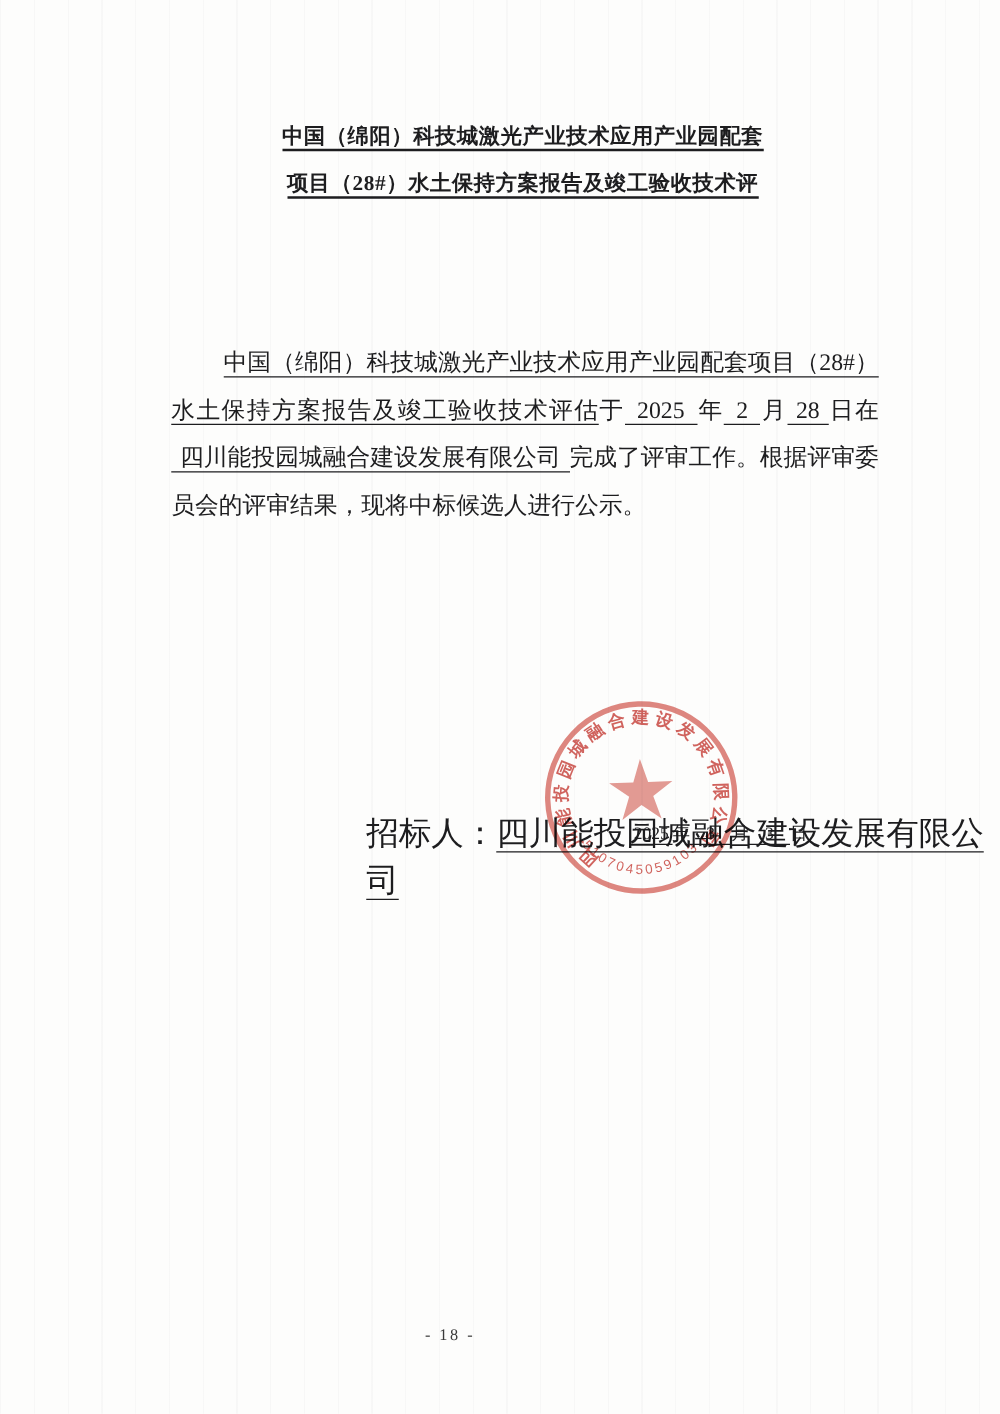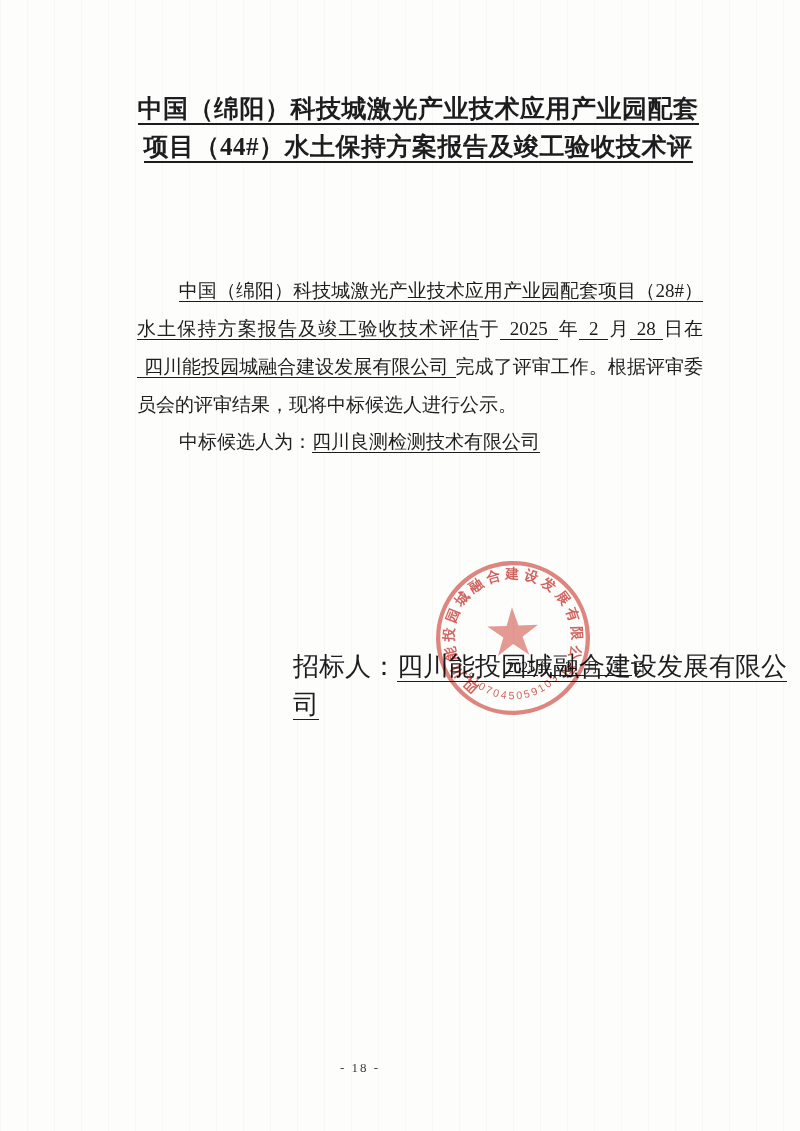--- a/index.html
+++ b/index.html
@@ -13,21 +13,21 @@
     font-family: "Liberation Serif", "DejaVu Serif", serif;
     color: #1d1d1f;
     overflow: hidden;
   }
   .abs { position: absolute; }
 
   
   .doc-title {
     left: 120px; top: 90px; width: 596px;
     text-align: center;
-    font-size: 25px; font-weight: bold;
+    font-size: 17px; font-weight: bold;
     line-height: 38px;
     letter-spacing: 0.5px;
   }
   .doc-title .u { border-bottom: 2px solid #1d1d1f; padding-bottom: 1px; }
 
   
   .body-para {
     left: 137px; top: 240px; width: 566px;
     font-size: 19px; line-height: 38px;
     text-align: justify; text-justify: inter-ideograph;
@@ -65,27 +65,26 @@
     text-align: center;
     font-size: 13px; color: #3a3a3a;
     letter-spacing: 2px;
   }
 </style>
 </head>
 <body>
 
 <div class="abs doc-title">
   <div><span class="u">中国（绵阳）科技城激光产业技术应用产业园配套</span></div>
-  <div><span class="u">项目（44#）水土保持方案报告及竣工验收技术评</span></div>
+  <div><span class="u">项目（28#）水土保持方案报告及竣工验收技术评</span></div>
 </div>
 
 <div class="abs body-para"><span class="run-u">中国（绵阳）科技城激光产业技术应用产业园配套项目（28#）水土保持方案报告及竣工验收技术评估</span><span>于</span><span class="blank pad-m">2025</span><span>年</span><span class="blank pad-m">2</span><span>月</span><span class="blank pad-s">28</span><span>日</span><span>在</span><span class="blank pad-s">四川能投园城融合建设发展有限公司</span><span>完成了评审工作。根据评审委员会的评审结果，现将中标候选人进行公示。</span></div>
 
 <div class="abs candidate-block">
-  <div><span>中标候选人为：</span><span class="run-u">四川良测检测技术有限公司</span></div>
 </div>
 
 <div class="abs sign-line1"><span>招标人：</span><span class="run-u">四川能投园城融合建设发展有限公司</span></div>
 
 <div class="abs sign-line2"><span class="blank" style="padding:0 3px;">2025</span><span>年</span><span class="blank pad-w">3</span><span>月</span><span class="blank pad-w">3</span><span>日</span></div>
 
 <svg class="abs seal" viewBox="0 0 160 160" aria-hidden="true">
   <defs>
     <path id="sealArcTop" d="M 51 130 A 58 58 0 1 1 109 130" fill="none"></path>
     <path id="sealArcBottom" d="M 30 112 A 59 59 0 0 0 130 112" fill="none"></path>

